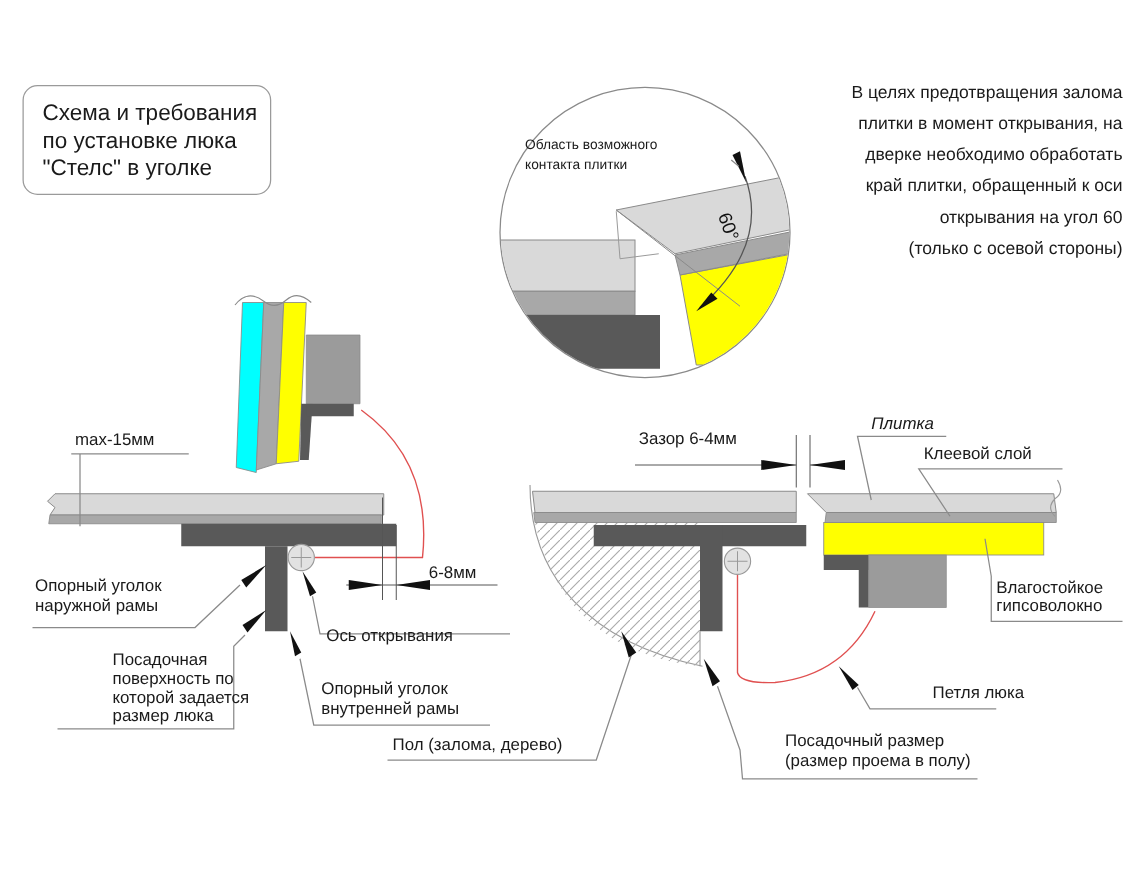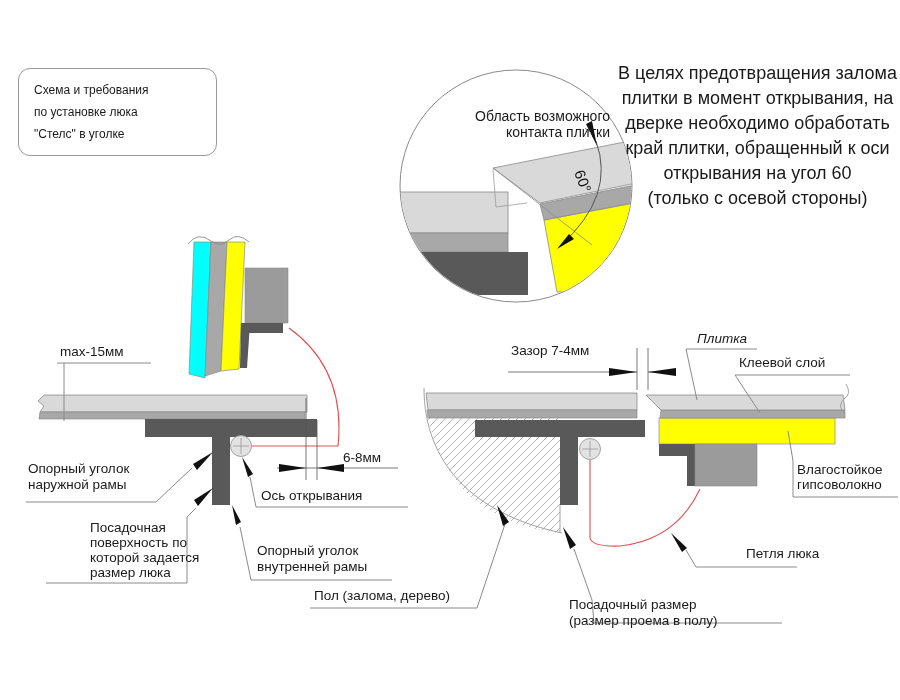--- a/index.html
+++ b/index.html
@@ -2,26 +2,26 @@
 <html><head>
 <meta charset="utf-8">
 <style>
   html,body{margin:0;padding:0;background:#fff;}
   .canvas{position:relative;width:900px;height:700px;background:#fff;overflow:hidden;
           font-family:"Liberation Sans",sans-serif;color:#1a1a1a;}
   svg.layer{position:absolute;left:0;top:0;width:900px;height:700px;}
   .lbl{position:absolute;white-space:pre-line;font-size:13.5px;line-height:16px;color:#1a1a1a;}
   .lbl.small{line-height:15px;}
   .title-box{position:absolute;left:18px;top:68px;width:176px;border:1px solid #9a9a9a;
-             border-radius:12px;padding:10px 6px 10px 15px;font-size:12px;line-height:22px;
+             border-radius:12px;padding:10px 6px 10px 15px;font-size:18px;line-height:22px;
              white-space:pre-line;}
-  .note{position:absolute;left:617px;top:61px;width:281px;text-align:center;font-size:18px;
+  .note{position:absolute;left:617px;top:61px;width:281px;text-align:right;font-size:14px;
         line-height:25px;white-space:pre-line;}
-  .contact{position:absolute;left:440px;top:108px;width:170px;text-align:right;
-           font-size:14px;line-height:16px;white-space:pre-line;}
+  .contact{position:absolute;left:420px;top:108px;width:170px;text-align:left;
+           font-size:11px;line-height:16px;white-space:pre-line;}
   svg text{font-family:"Liberation Sans",sans-serif;font-size:15px;fill:#111;}
 </style>
 </head>
 <body>
 
 <div class="canvas">
 
 <svg class="layer" viewBox="0 0 900 700">
   <defs>
     <pattern id="hatch" width="8" height="8" patternUnits="userSpaceOnUse">
@@ -138,27 +138,27 @@
   <div class="contact">Область возможного
 контакта плитки</div>
 
   <div class="lbl" style="left:60px;top:344px;">max-15мм</div>
   <div class="lbl" style="left:28px;top:461px;">Опорный уголок
 наружной рамы</div>
   <div class="lbl small" style="left:50px;top:520px;margin-left:40px;">Посадочная
 поверхность по
 которой задается
 размер люка</div>
-  <div class="lbl" style="left:261px;top:488px;">Ось открывания</div>
+  <div class="lbl" style="left:261px;top:501px;">Ось открывания</div>
   <div class="lbl" style="left:343px;top:450px;">6-8мм</div>
   <div class="lbl" style="left:257px;top:543px;">Опорный уголок
 внутренней рамы</div>
 
-  <div class="lbl" style="left:511px;top:343px;">Зазор 7-4мм</div>
+  <div class="lbl" style="left:511px;top:343px;">Зазор 6-4мм</div>
   <div class="lbl" style="left:697px;top:331px;font-style:italic;">Плитка</div>
   <div class="lbl" style="left:739px;top:355px;">Клеевой слой</div>
   <div class="lbl small" style="left:797px;top:462px;">Влагостойкое
 гипсоволокно</div>
   <div class="lbl" style="left:702px;top:546px;margin-left:44px;">Петля люка</div>
   <div class="lbl" style="left:314px;top:588px;">Пол (залома, дерево)</div>
-  <div class="lbl" style="left:569px;top:585px;margin-top:12px;">Посадочный размер
+  <div class="lbl" style="left:628px;top:585px;">Посадочный размер
 (размер проема в полу)</div>
 </div>
 
 </body></html>

